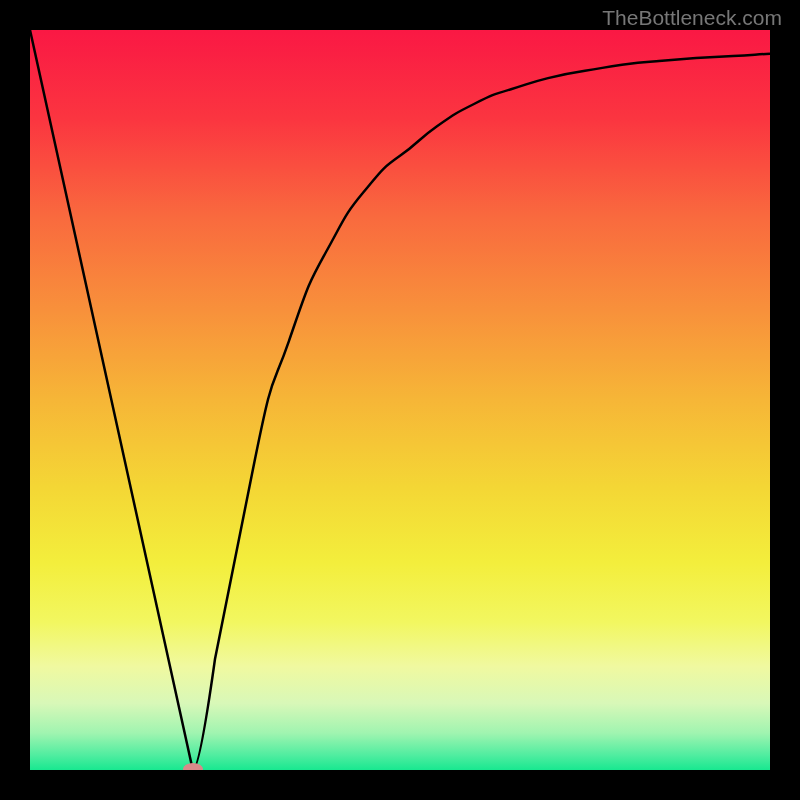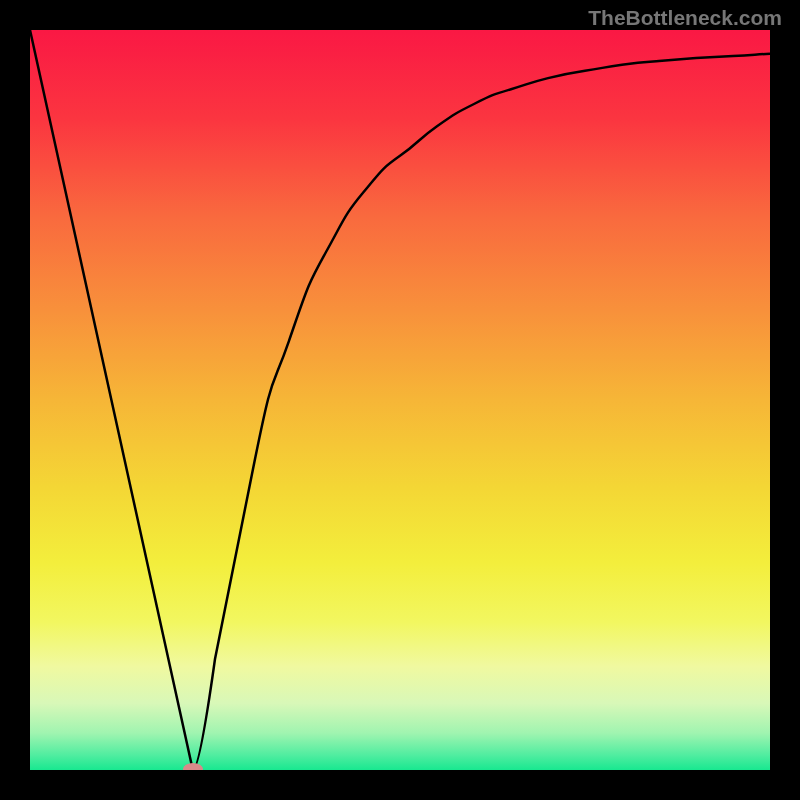--- a/index.html
+++ b/index.html
@@ -13,21 +13,21 @@
       background: #000;
       position: relative;
       font-family: Arial, sans-serif;
     }
     .watermark {
       position: absolute;
       top: 6px;
       right: 18px;
       color: #777;
       font-size: 21px;
-      font-weight: 700;
+      font-weight: 400;
       z-index: 10;
     }
     .chart-container {
       position: absolute;
       top: 30px;
       left: 30px;
       width: 740px;
       height: 740px;
       overflow: hidden;
     }

